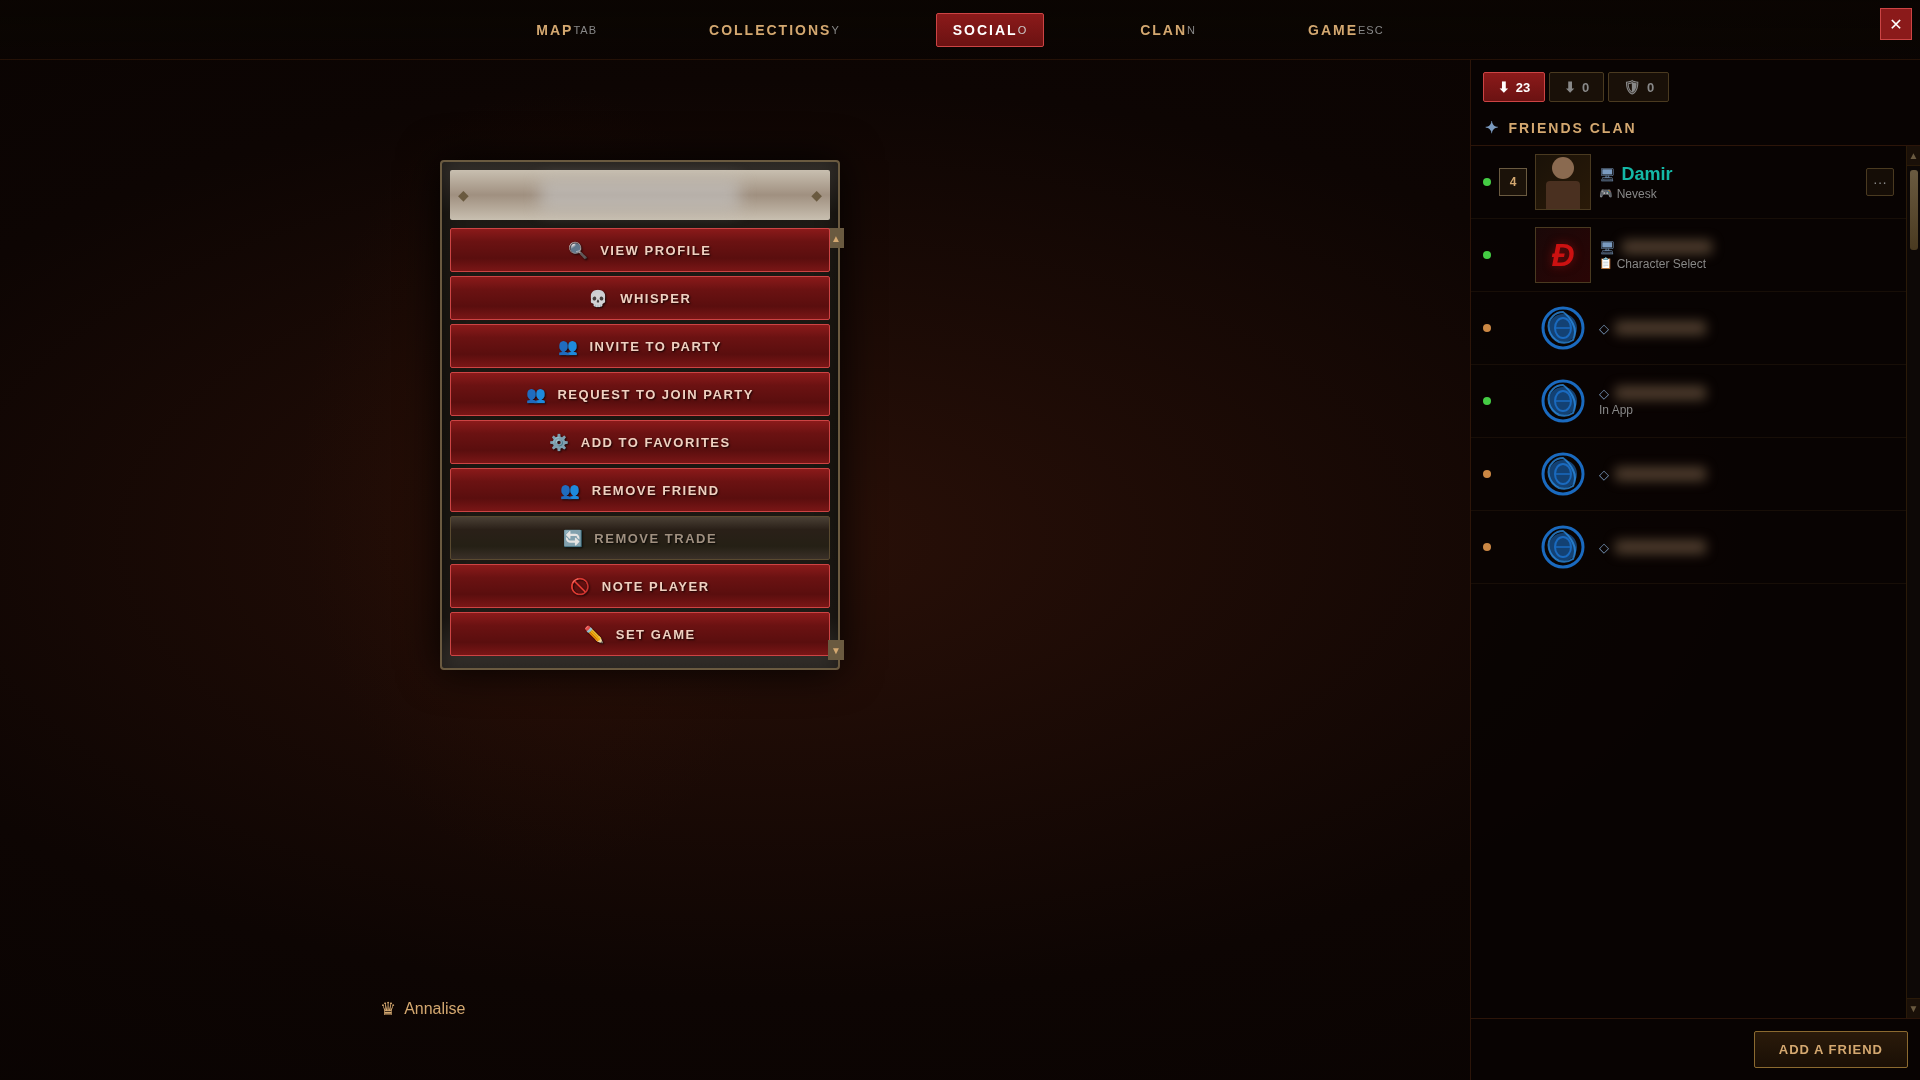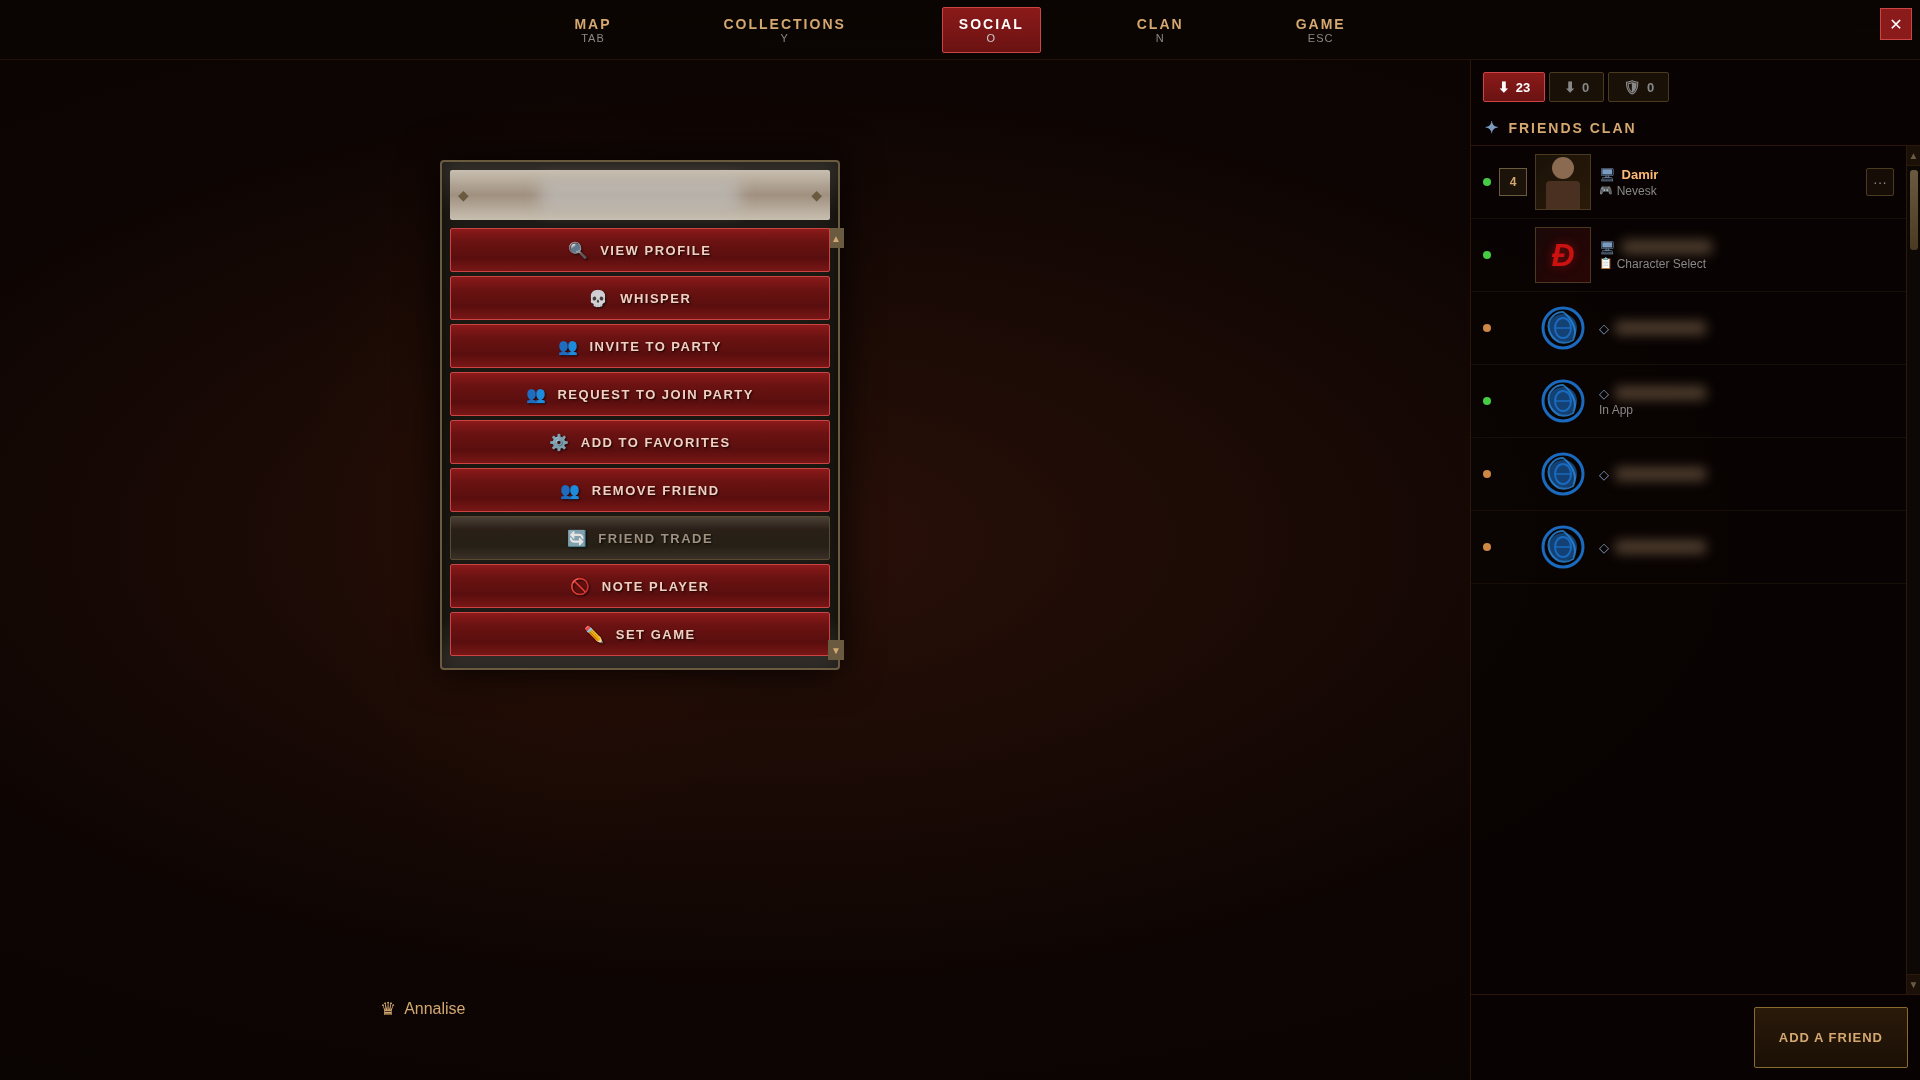--- a/index.html
+++ b/index.html
@@ -43,21 +43,21 @@
       align-items: center;
       justify-content: center;
       gap: 80px;
       background: linear-gradient(to bottom, rgba(10,5,2,0.95) 0%, rgba(10,5,2,0.7) 100%);
       border-bottom: 1px solid rgba(100,50,20,0.3);
       z-index: 10;
     }
 
     .nav-item {
       display: flex;
-      flex-direction: column;
+      flex-direction: row;
       align-items: center;
       cursor: pointer;
       padding: 8px 16px;
       text-align: right;
     }
 
     .nav-item.active {
       background: linear-gradient(to bottom, #8b1a1a, #6b1212);
       border: 1px solid #c44;
       border-radius: 2px;
@@ -415,22 +415,22 @@
       border-radius: 4px 4px 0 0;
       margin: 0 auto;
     }
 
     .friend-info {
       flex: 1;
       min-width: 0;
     }
 
     .friend-name {
-      color: #fdba74;
-      font-size: 13px;
+      color: #14b8a6;
+      font-size: 18px;
       font-weight: bold;
     }
 
     .friend-sub {
       display: flex;
       align-items: center;
       gap: 4px;
       color: #888;
       font-size: 12px;
       margin-top: 2px;
@@ -467,21 +467,21 @@
     }
 
     
     .add-friend-area {
       padding: 12px;
       border-top: 1px solid rgba(100,50,20,0.4);
     }
 
     .add-friend-btn {
       float: right;
-      padding: 22px 24px;
+      padding: 10px 24px;
       background: linear-gradient(to bottom, #2a1a0a, #1a0f05);
       border: 1px solid #8b6a30;
       color: #d4a870;
       font-size: 13px;
       font-weight: bold;
       letter-spacing: 1px;
       cursor: pointer;
       border-radius: 2px;
     }
 
@@ -619,21 +619,21 @@
             <button class="menu-btn red">
               <span class="btn-icon">⚙️</span>
               <span>ADD TO FAVORITES</span>
             </button>
             <button class="menu-btn red">
               <span class="btn-icon">👥</span>
               <span>REMOVE FRIEND</span>
             </button>
             <button class="menu-btn dark">
               <span class="btn-icon">🔄</span>
-              <span>FRIEND TRADE</span>
+              <span>REMOVE TRADE</span>
             </button>
             <button class="menu-btn red">
               <span class="btn-icon">🚫</span>
               <span>NOTE PLAYER</span>
             </button>
             <button class="menu-btn red">
               <span class="btn-icon">✏️</span>
               <span>SET GAME</span>
             </button>
           </div>

